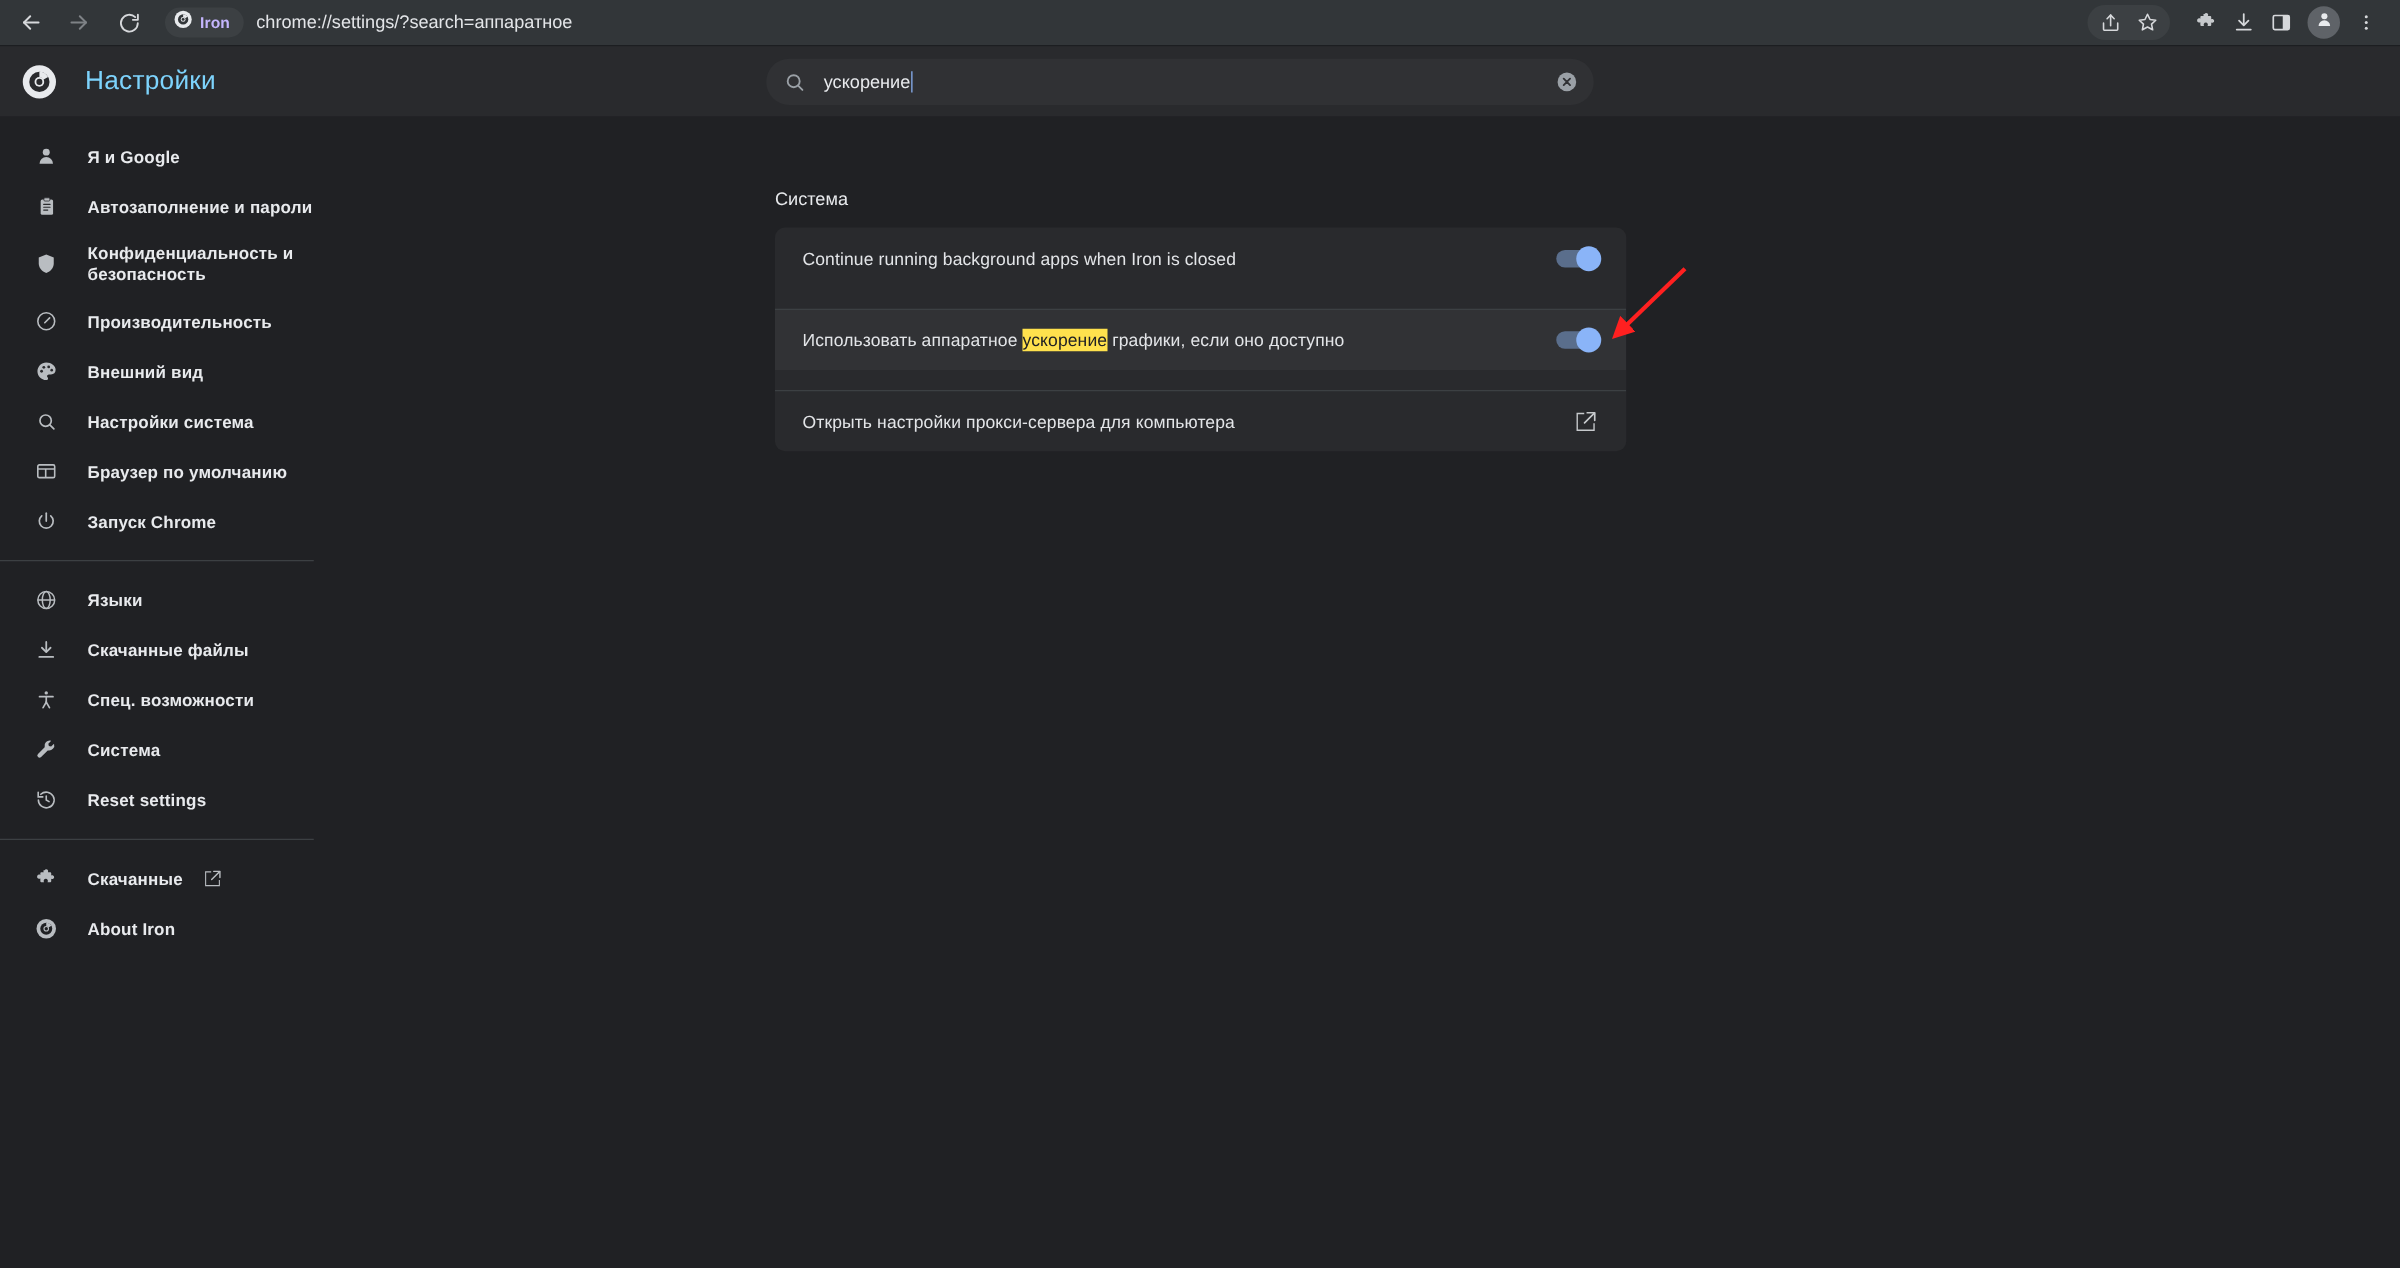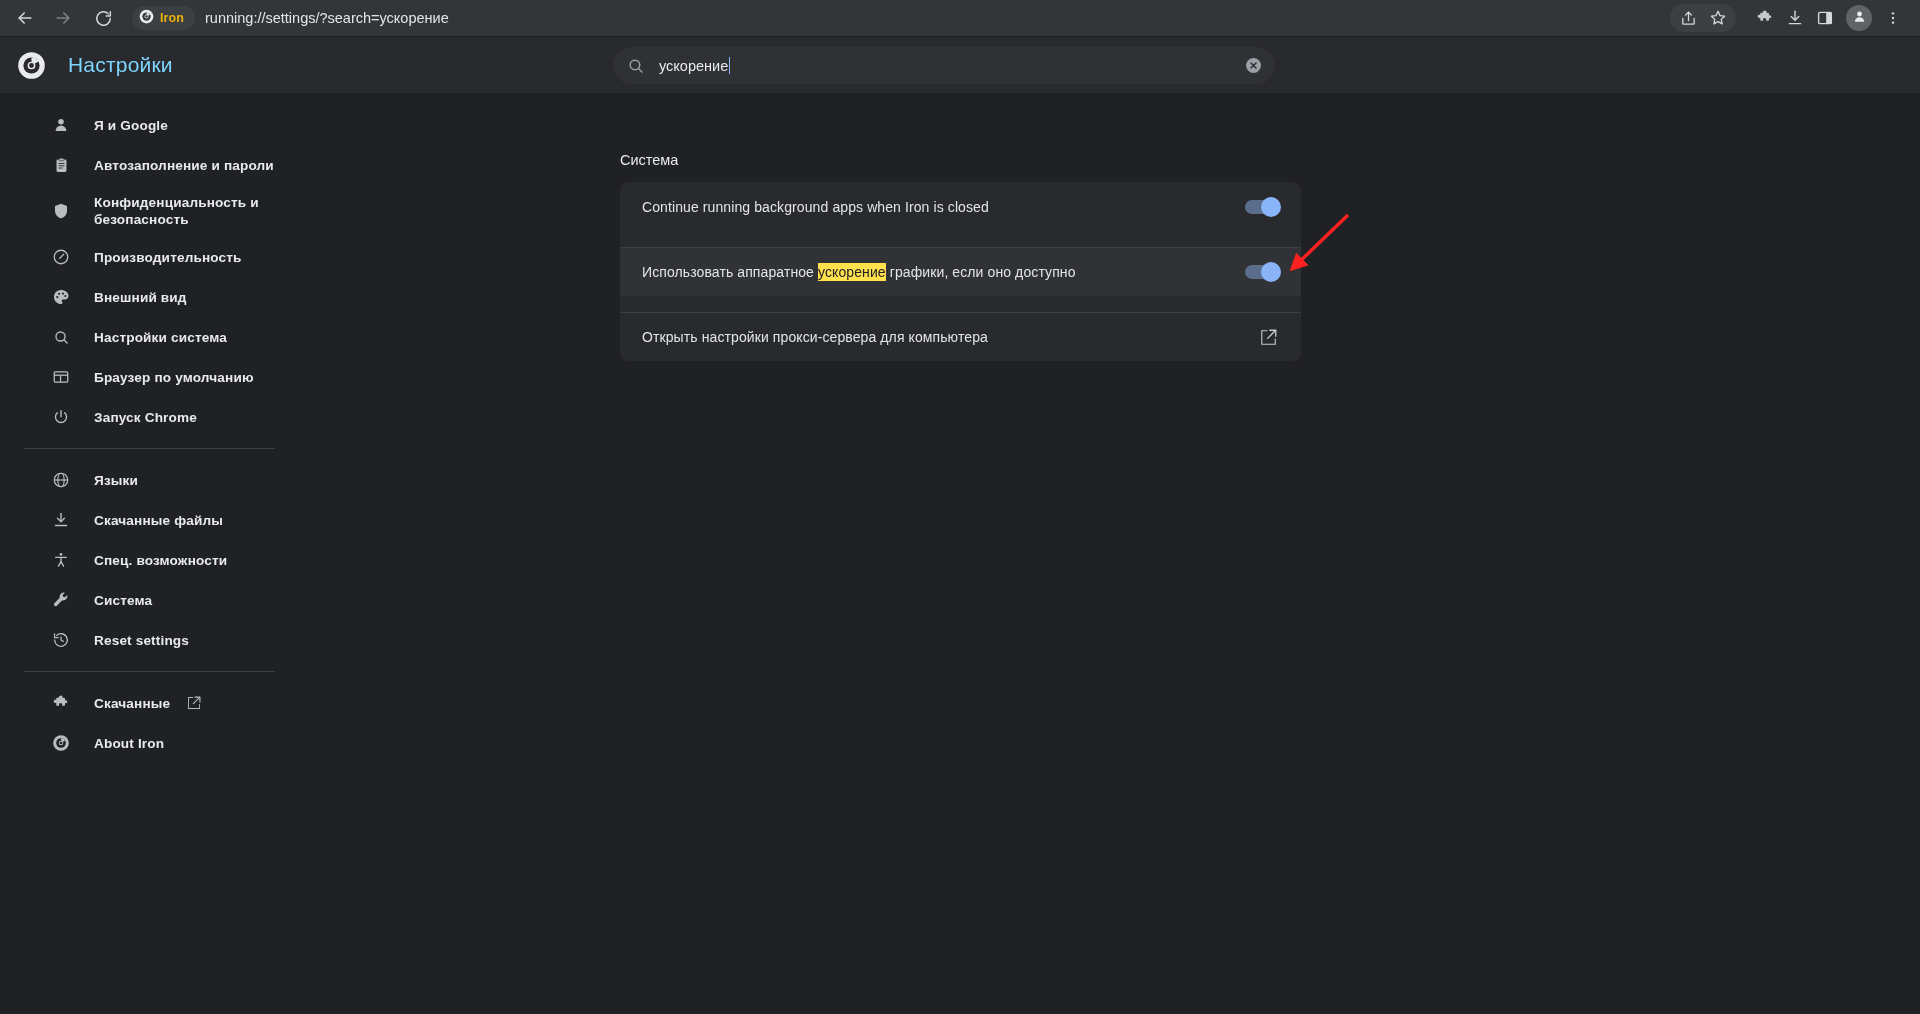--- a/index.html
+++ b/index.html
@@ -39,21 +39,21 @@
   #site-chip {
     height: 24px;
     display: flex; align-items: center;
     gap: 6px;
     padding: 0 11px 0 7px;
     background: #3c4043;
     border-radius: 12px;
     margin-right: 10px;
   }
   #site-chip-label {
-    font-size: 12.5px; color: #eab308; font-weight: bold;
+    font-size: 12.5px; color: #c4b5fd; font-weight: bold;
     letter-spacing: .1px;
   }
   #omnibox-url {
     font-size: 14.5px; color: #e3e5e8;
     white-space: nowrap;
   }
 
   #toolbar-right {
     display: flex; align-items: center;
     margin-right: 12px;
@@ -128,21 +128,20 @@
   #settings-body {
     position: absolute; top: 56px; left: 0;
     width: 1920px; height: 921px;
   }
 
   
   #sidebar {
     position: absolute; top: 0; left: 0;
     width: 251px; height: 921px;
     padding-top: 12px;
-    margin-left: 24px;
   }
   .menu-item {
     display: flex; align-items: center;
     height: 40px;
     padding-left: 24px;
     color: #e8eaed;
     font-size: 13.6px;
     font-weight: bold;
     letter-spacing: .15px;
   }
@@ -258,21 +257,21 @@
         <svg width="15" height="15" viewBox="0 0 24 24">
           <circle cx="12" cy="12" r="11" fill="#e8eaed"></circle>
           <circle cx="12" cy="12" r="6.6" fill="#323639"></circle>
           <path d="M12 5.4a6.6 6.6 0 0 1 5.7 3.3l-3.2 1.9A2.9 2.9 0 0 0 12 8.9z" fill="#e8eaed"></path>
           <circle cx="12" cy="12" r="3.1" fill="#e8eaed"></circle>
           <circle cx="12" cy="12" r="1.9" fill="#323639"></circle>
         </svg>
       </span>
       <span id="site-chip-label">Iron</span>
     </div>
-    <span id="omnibox-url">running://settings/?search=ускорение</span>
+    <span id="omnibox-url">chrome://settings/?search=аппаратное</span>
   </div>
 
   <div id="toolbar-right">
     <div id="share-group">
       <div class="tb-icon">
         <svg width="17" height="17" viewBox="0 0 24 24" fill="none" stroke="#d6d8db" stroke-width="1.8" stroke-linecap="round" stroke-linejoin="round">
           <path d="M4 12v7a1 1 0 0 0 1 1h14a1 1 0 0 0 1-1v-7"></path>
           <path d="M12 15V3"></path>
             <path d="M8 7l4-4 4 4"></path>
         </svg>

